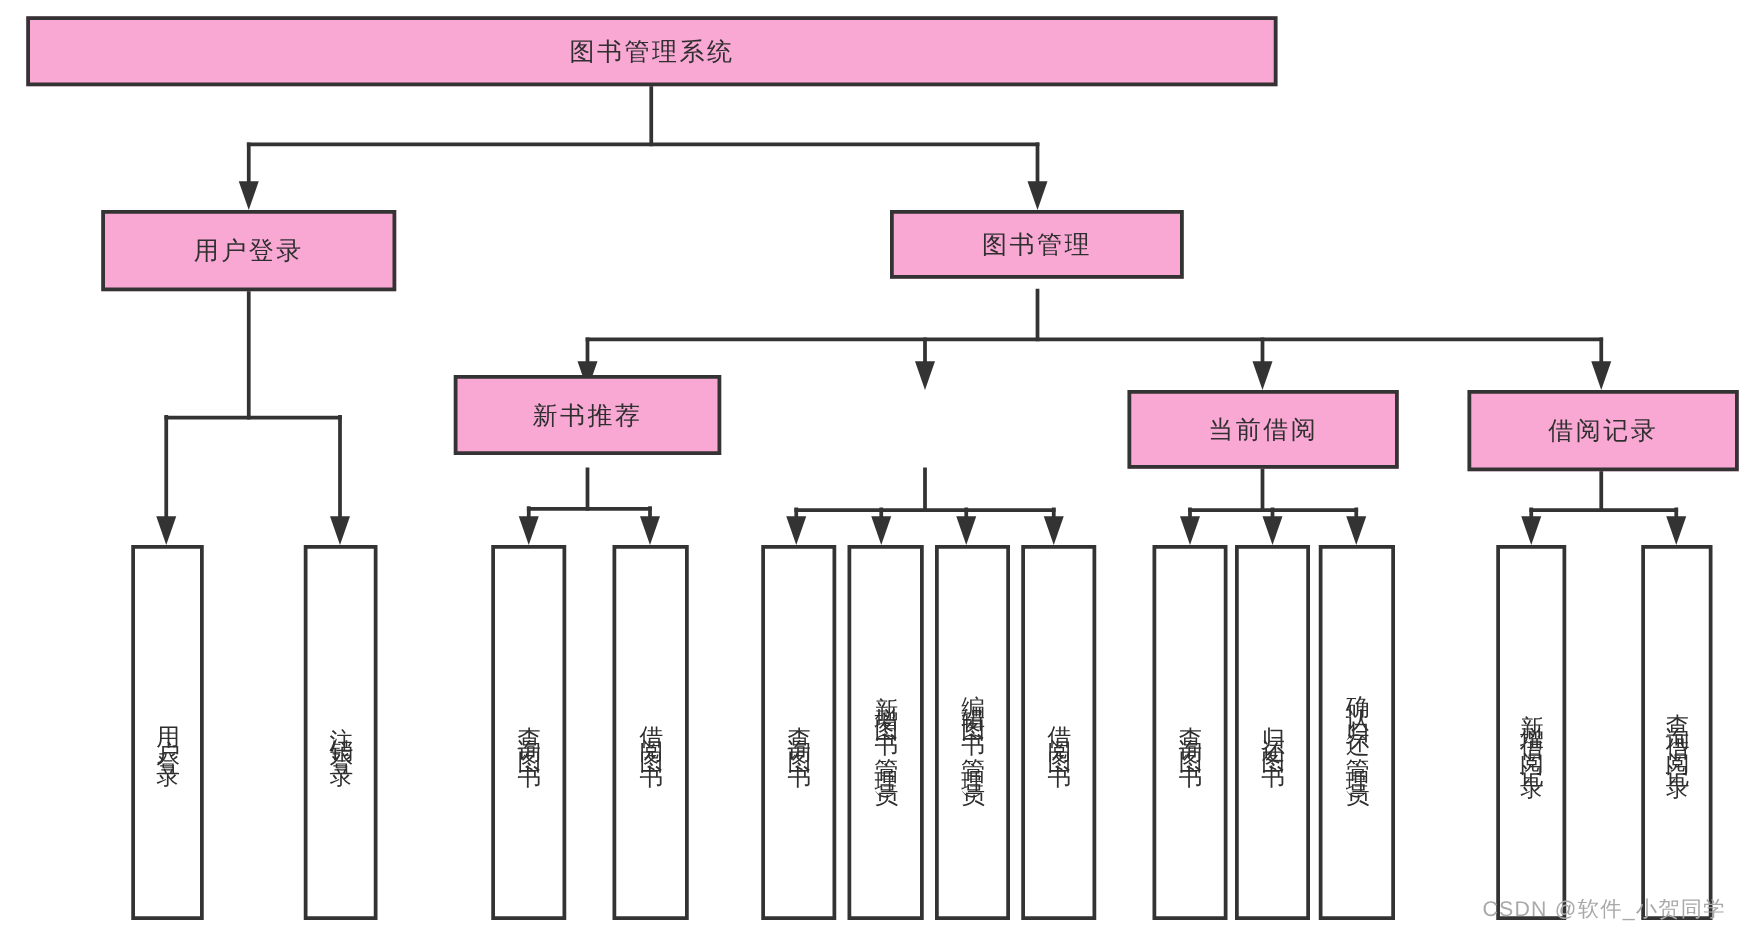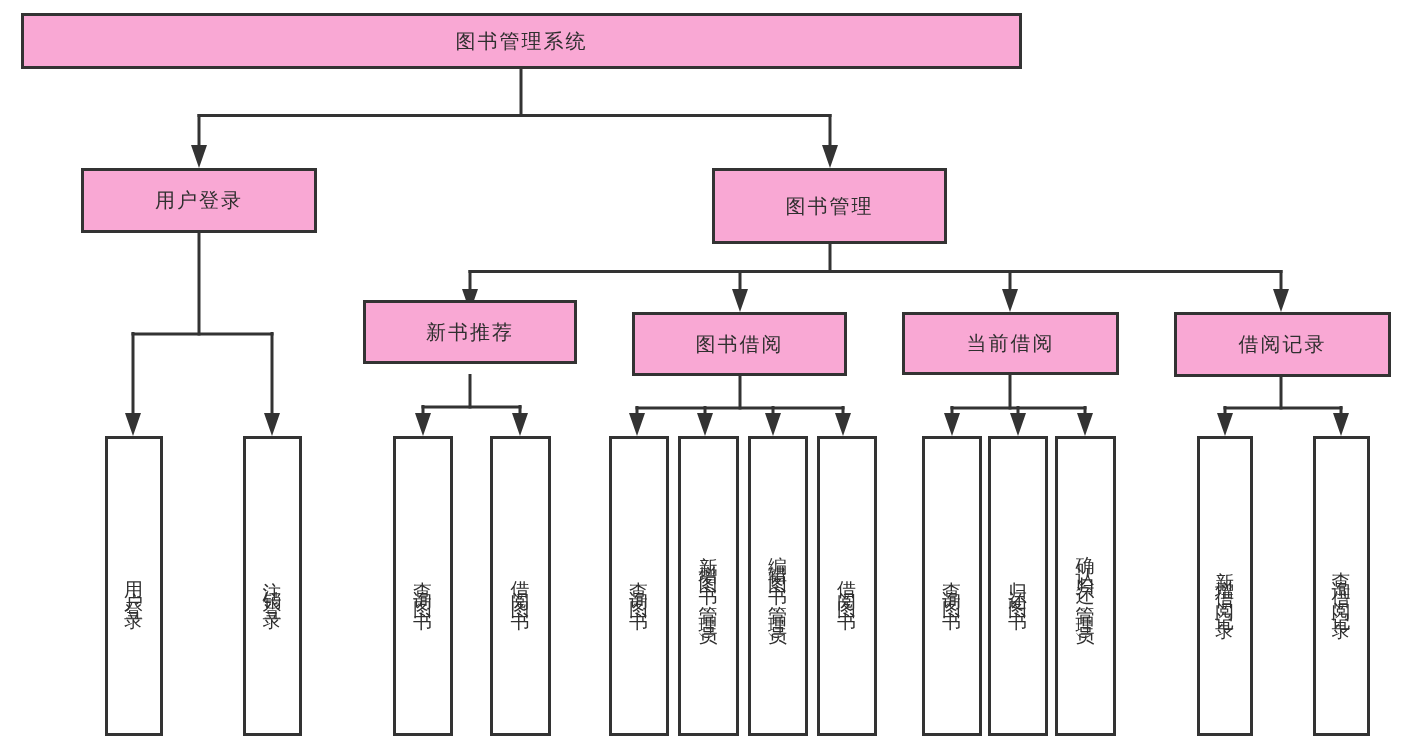--- a/index.html
+++ b/index.html
@@ -140,30 +140,27 @@
     </g>
   </svg>
 
   <div class="hbox" style="left:21px; top:13px; width:1001px; height:56px;">
     <span>图书管理系统</span>
   </div>
 
   <div class="hbox" style="left:81px; top:168px; width:236px; height:65px;">
     <span>用户登录</span>
   </div>
-  <div class="hbox" style="left:712px; top:168px; width:235px; height:76px;">
+  <div class="hbox" style="left:712px; top:168px; width:235px; height:55px;">
     <span>图书管理</span>
   </div>
 
   <div class="hbox" style="left:363px; top:300px; width:214px; height:64px;">
     <span>新书推荐</span>
   </div>
-  <div class="hbox" style="left:632px; top:312px; width:215px; height:64px;">
-    <span>图书借阅</span>
-  </div>
   <div class="hbox" style="left:902px; top:312px; width:217px; height:63px;justify-content:center;">
     <span>当前借阅</span>
   </div>
   <div class="hbox" style="left:1174px; top:312px; width:217px; height:65px;">
     <span>借阅记录</span>
   </div>
 
   <div class="leaf" style="left:105px; width:58px;">
     <span class="vtext">用户登录</span>
   </div>
@@ -201,14 +198,15 @@
     <span class="vtext">确认归还（管理员）</span>
   </div>
 
   <div class="leaf" style="left:1197px; width:56px;">
     <span class="vtext">新增借阅记录</span>
   </div>
   <div class="leaf" style="left:1313px; width:57px;">
     <span class="vtext">查询借阅记录</span>
   </div>
 
+  <div class="watermark">CSDN @软件_小贺同学</div>
 
 </div>
 
 </body></html>

